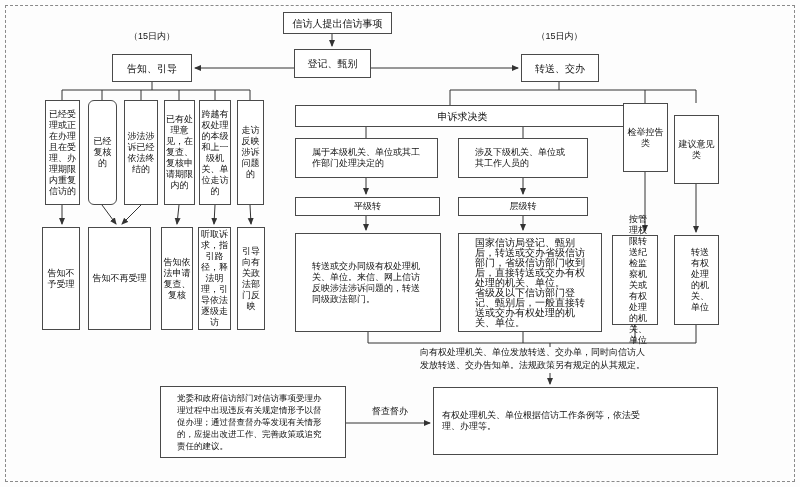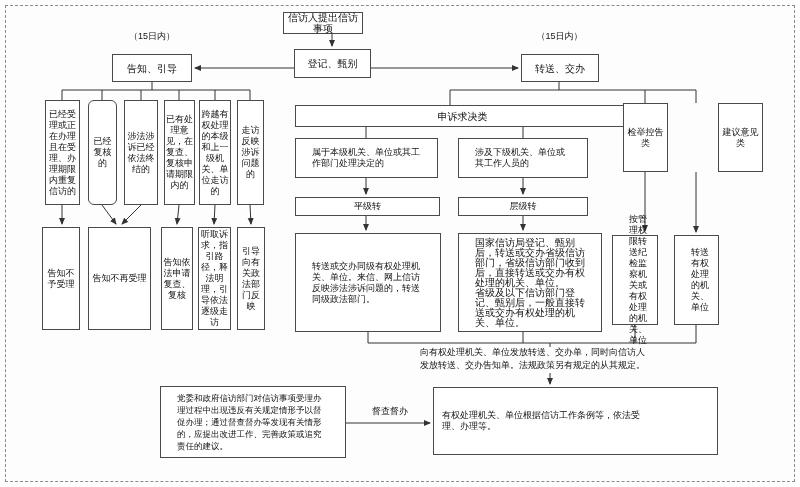--- a/index.html
+++ b/index.html
@@ -8,21 +8,21 @@
   .frame{position:absolute;inset:5px;border:1.5px dashed #8a8a8a;}
   svg.wires{position:absolute;left:0;top:0;pointer-events:none;}
   .box{position:absolute;border:1px solid #4a4a4a;background:#fff;display:flex;
        align-items:center;justify-content:center;text-align:center;font-size:9px;
        line-height:11px;word-break:break-all;box-sizing:border-box;padding:1px;}
   .box.hdr{font-size:10px;}
   .box.para{justify-content:flex-start;text-align:left;align-items:center;padding:2px 16px;}
   .lbl{position:absolute;font-size:9px;text-align:center;line-height:11px;}
   .prelines{white-space:pre-line;}
   
-  #b-start{left:283px;top:12px;width:80px;height:22px;}
+  #b-start{left:283px;top:12px;width:109px;height:22px;}
   #b-register{left:294px;top:49px;width:77px;height:29px;}
   #lbl-ldl{left:112px;top:31px;width:80px;}
   #lbl-rdl{left:520px;top:31px;width:79px;}
   #b-lhdr{left:112px;top:54px;width:80px;height:28px;}
   #b-rhdr{left:521px;top:54px;width:78px;height:28px;}
   
   .cond{top:100px;height:105px;}
   #b-c0{left:45px;width:35px;} #b-c1{left:88px;width:29px;border-radius:6px;} #b-c2{left:124px;width:34px;}
   #b-c3{left:164px;width:31px;} #b-c4{left:199px;width:32px;} #b-c5{left:237px;width:27px;}
   
@@ -31,21 +31,21 @@
   #b-o3{left:198px;width:33px;} #b-o4{left:237px;width:28px;}
   
   #b-appeal{left:295px;top:105px;width:335px;height:22px;}
   #b-belong{left:295px;top:138px;width:143px;height:40px;}
   #b-involve{left:458px;top:138px;width:130px;height:40px;}
   #b-ping{left:295px;top:197px;width:145px;height:19px;}
   #b-ceng{left:458px;top:197px;width:130px;height:19px;}
   #b-pingd{left:295px;top:233px;width:146px;height:99px;}
   #b-cengd{left:458px;top:233px;width:144px;height:99px;font-size:10px;line-height:10px;}
   #b-report{left:623px;top:103px;width:45px;height:69px;}
-  #b-suggest{left:674px;top:103px;width:45px;height:69px;margin-left:44px;}
+  #b-suggest{left:674px;top:115px;width:45px;height:69px;}
   #b-reportd{left:612px;top:235px;width:46px;height:90px;}
   #b-suggestd{left:674px;top:235px;width:45px;height:90px;}
   
   #lbl-dispatch{left:420px;top:346px;width:240px;text-align:left;font-size:9px;line-height:13px;}
   #b-supervise{left:160px;top:386px;width:186px;height:72px;font-size:8.5px;line-height:12px;}
   #lbl-duban{left:358px;top:406px;width:64px;}
   #b-handle{left:433px;top:387px;width:285px;height:68px;padding:4px 8px;}
   #b-handle .tw{display:block;width:205px;text-align:left;word-break:break-all;}
 </style>
 </head>

